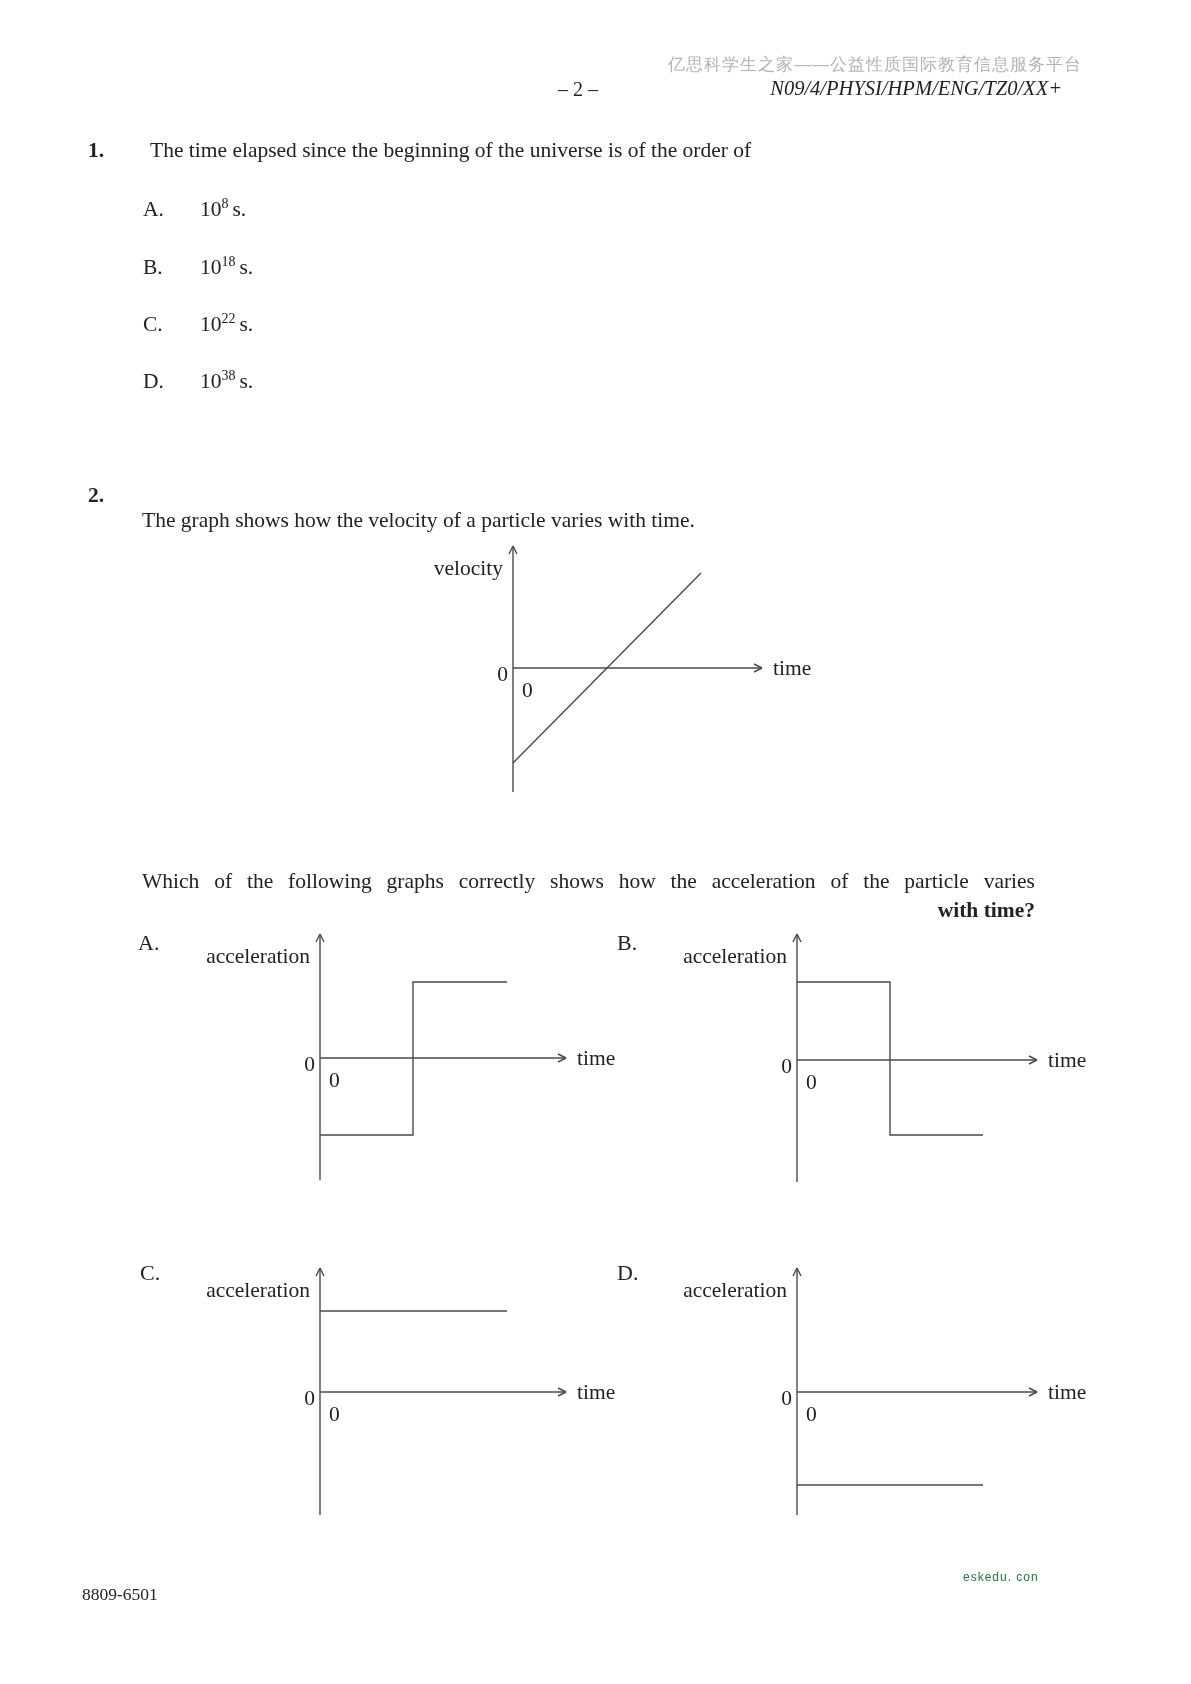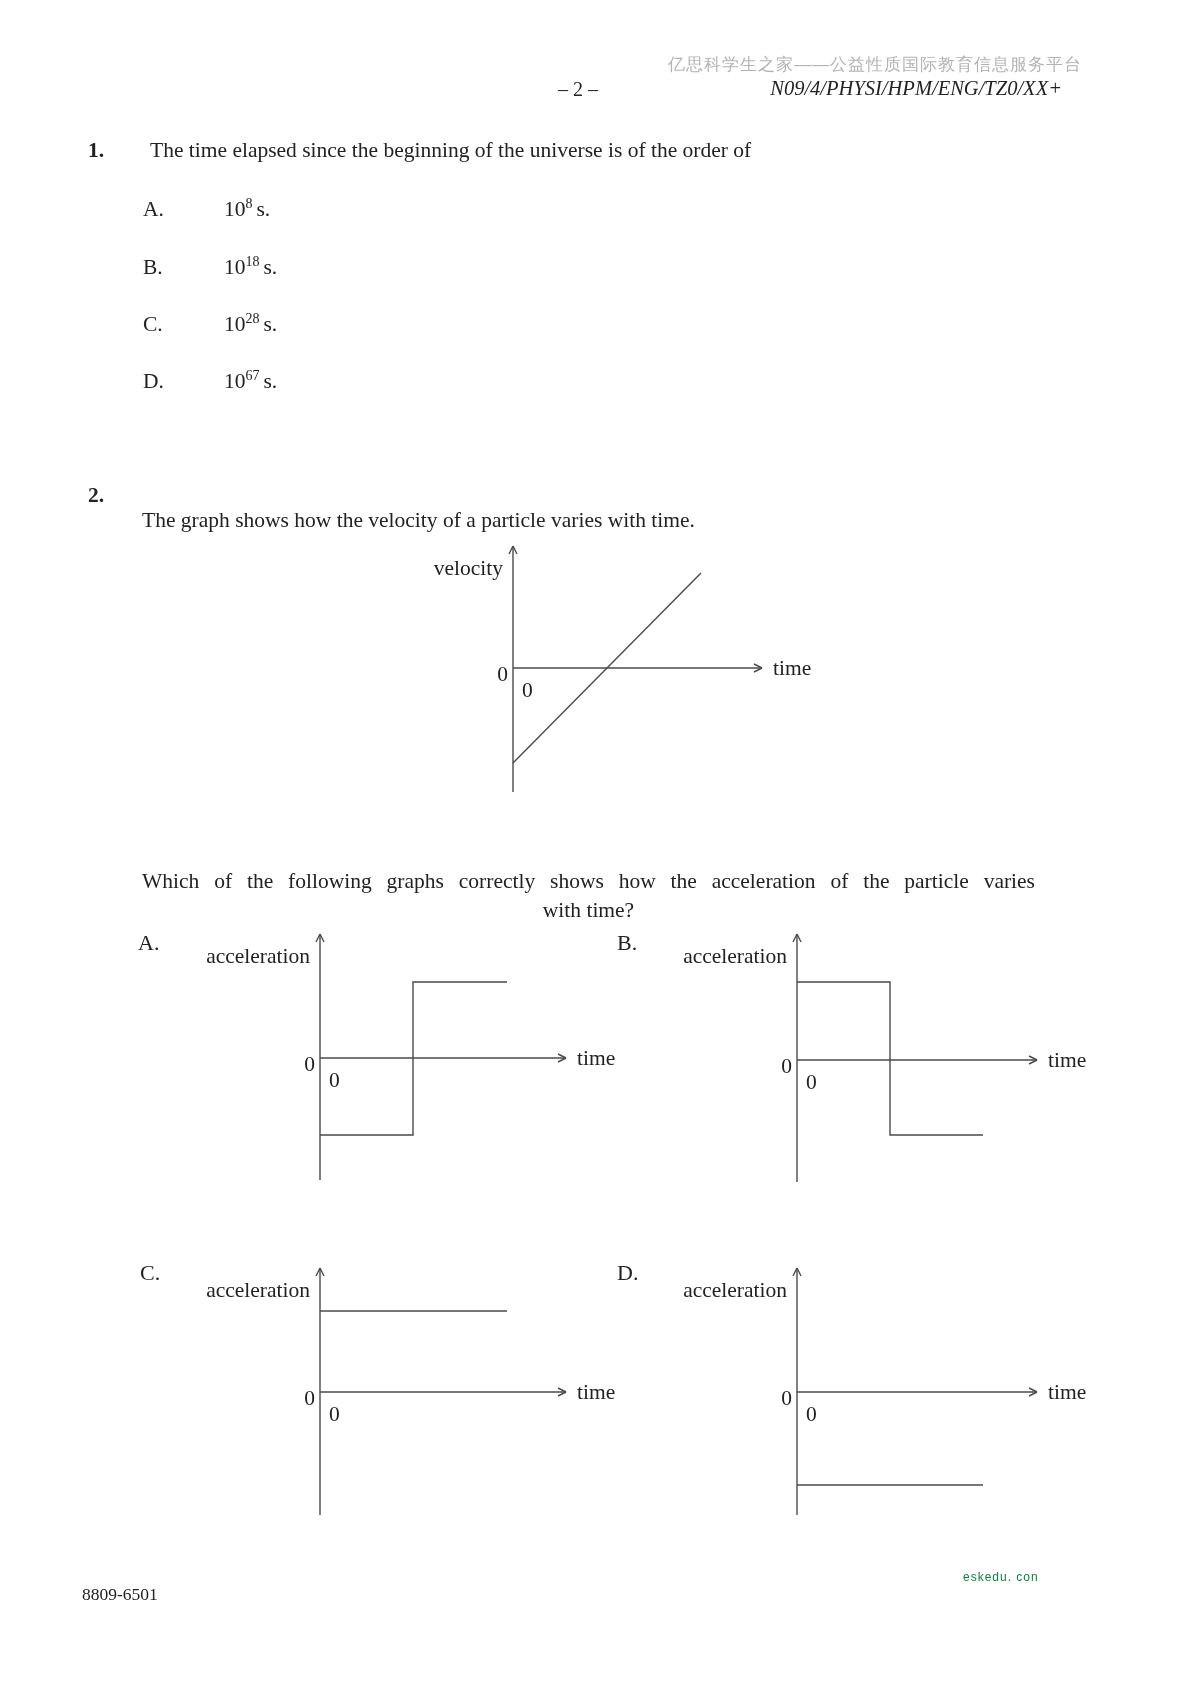--- a/index.html
+++ b/index.html
@@ -15,30 +15,30 @@
   .page-num{left:558px;top:78px;font-size:20px;}
   .exam-code{left:700px;top:77px;width:362px;text-align:right;font-size:20.5px;white-space:nowrap;font-style:italic;}
   
   .qnum{font-weight:bold;font-size:21.5px;line-height:26px;}
   .qtext{font-size:21.5px;line-height:26px;white-space:nowrap;}
   .q1num{left:88px;top:137px;}
   .q1text{left:150px;top:137px;}
   .q2num{left:88px;top:482px;}
   .q2text{left:142px;top:507px;}
   .opt-label{font-size:21.5px;line-height:26px;}
-  .opt-value{font-size:21.5px;line-height:26px;white-space:nowrap;margin-left:24px;}
+  .opt-value{font-size:21.5px;line-height:26px;white-space:nowrap;}
   .opt-value sup{font-size:14px;vertical-align:super;line-height:0;}
   .opt-value .unit{margin-left:4px;}
   .q1row0 .lbl{left:143px;top:196px;} .q1row0 .val{left:200px;top:196px;}
   .q1row1 .lbl{left:143px;top:254px;} .q1row1 .val{left:200px;top:254px;}
   .q1row2 .lbl{left:143px;top:311px;} .q1row2 .val{left:200px;top:311px;}
   .q1row3 .lbl{left:143px;top:368px;} .q1row3 .val{left:200px;top:368px;}
   .q2question{left:142px;top:843px;width:893px;font-size:21.5px;line-height:29px;margin-top:24px;}
   .q2question .jline{text-align:justify;text-align-last:justify;}
-  .q2question .lline{text-align:center;}
+  .q2question .lline{text-align:right;font-weight:bold;}
   .g-letter{font-size:22px;line-height:24px;}
   .gA{left:138px;top:931px;} .gB{left:617px;top:931px;}
   .gC{left:140px;top:1261px;} .gD{left:617px;top:1261px;}
   .figure{position:absolute;}
   
   .foot-code{left:82px;top:1584px;font-size:17.5px;text-align:right;}
   .foot-mark{left:963px;top:1570px;font-family:Liberation Sans, sans-serif;
     font-size:12px;color:#15803d;letter-spacing:1px;}
 </style>
 </head>
@@ -56,25 +56,25 @@
   <div class="q1row0">
     <div class="abs opt-label lbl">A.</div>
     <div class="abs opt-value val"><span>10</span><sup>8</sup><span class="unit">s.</span></div>
   </div>
   <div class="q1row1">
     <div class="abs opt-label lbl">B.</div>
     <div class="abs opt-value val"><span>10</span><sup>18</sup><span class="unit">s.</span></div>
   </div>
   <div class="q1row2">
     <div class="abs opt-label lbl">C.</div>
-    <div class="abs opt-value val"><span>10</span><sup>28</sup><span class="unit">s.</span></div>
+    <div class="abs opt-value val"><span>10</span><sup>22</sup><span class="unit">s.</span></div>
   </div>
   <div class="q1row3">
     <div class="abs opt-label lbl">D.</div>
-    <div class="abs opt-value val"><span>10</span><sup>67</sup><span class="unit">s.</span></div>
+    <div class="abs opt-value val"><span>10</span><sup>38</sup><span class="unit">s.</span></div>
   </div>
 
   <div class="abs qnum q2num">2.</div>
   <div class="abs qtext q2text">The graph shows how the velocity of a particle varies with time.</div>
 
   <div class="figure" style="left: 385px; top: 505px;"><svg width="450" height="300" viewBox="0 0 450 300">
         <line x1="128" y1="41" x2="128" y2="287" stroke="#4a4a4a" stroke-width="1.4"></line>
         <line x1="124" y1="49" x2="128" y2="41" stroke="#4a4a4a" stroke-width="1.4"></line>
         <line x1="132" y1="49" x2="128" y2="41" stroke="#4a4a4a" stroke-width="1.4"></line>
         <line x1="128" y1="163" x2="377" y2="163" stroke="#4a4a4a" stroke-width="1.4"></line>

